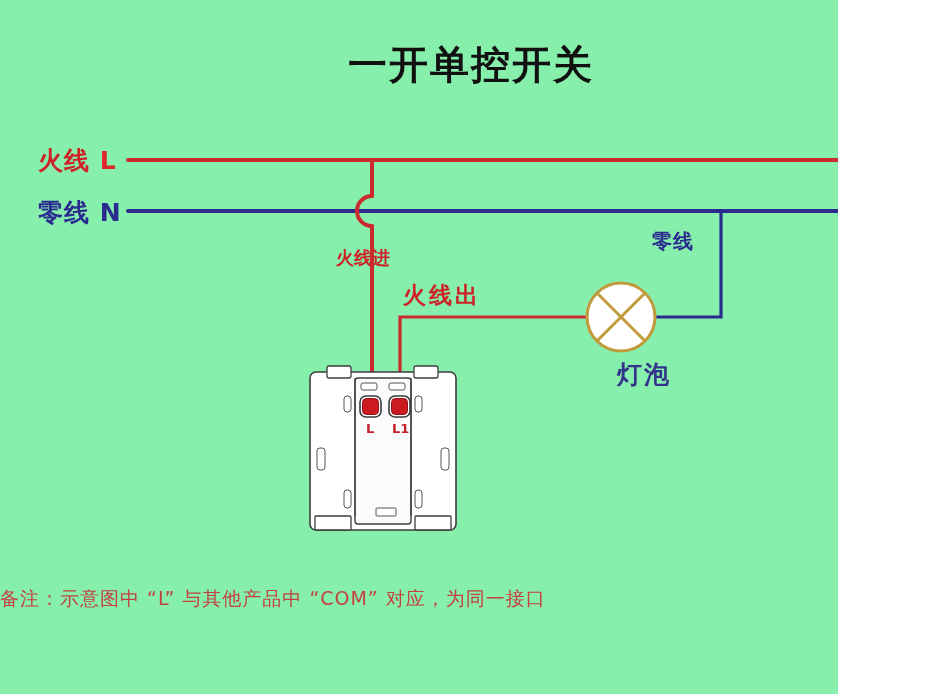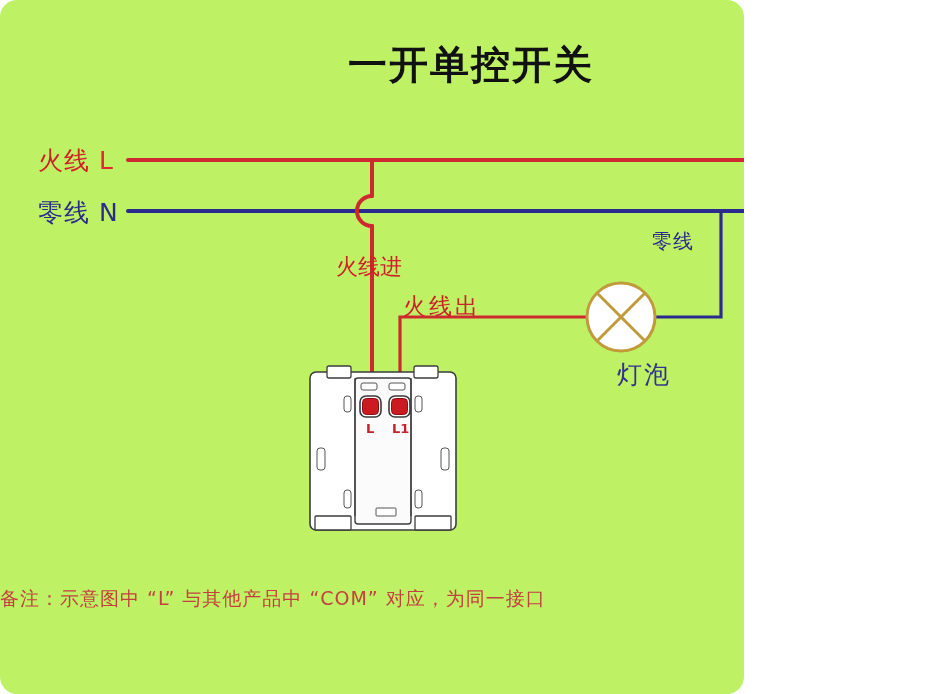--- a/index.html
+++ b/index.html
@@ -6,41 +6,40 @@
   html, body {
     margin: 0;
     padding: 0;
     background: #ffffff;
   }
   body {
     font-family: "DejaVu Sans", "Liberation Sans", sans-serif;
   }
   #canvas {
     position: relative;
-    width: 744px;
+    width: 838px;
     height: 694px;
-    background: #bef264;
+    background: #86efac;
     overflow: hidden;
-    border-radius: 17px;
   }
   .title {
     position: absolute;
     left: 0;
     top: 38px;
     width: 942px;
     text-align: center;
     font-size: 39px;
     font-weight: bold;
     letter-spacing: 2px;
     color: #111111;
     font-family: "DejaVu Sans", "Liberation Sans", sans-serif;
   }
   .lbl {
     position: absolute;
-    font-weight: normal;
+    font-weight: bold;
     white-space: nowrap;
     font-family: "DejaVu Sans", "Liberation Sans", sans-serif;
   }
   .lbl-live {
     left: 38px;
     top: 144px;
     font-size: 25px;
     color: #d01f26;
     letter-spacing: 1px;
   }
@@ -48,31 +47,31 @@
   .lbl-neutral {
     left: 38px;
     top: 196px;
     font-size: 25px;
     color: #2b2b8f;
     letter-spacing: 1px;
     text-align: center;
   }
   .lbl-livein {
     left: 336px;
-    top: 256px;
-    font-size: 22px;
+    top: 249px;
+    font-size: 18px;
     color: #cf2027;
     width: 26px;
     line-height: 1.03;
     text-align: center;
     letter-spacing: 0px;
   }
   .lbl-liveout {
     left: 403px;
-    top: 291px;
+    top: 280px;
     font-size: 23px;
     color: #cf2027;
     letter-spacing: 3px;
   }
   .lbl-neutral-branch {
     left: 652px;
     top: 228px;
     font-size: 20px;
     color: #2b2b8f;
     letter-spacing: 1px;

